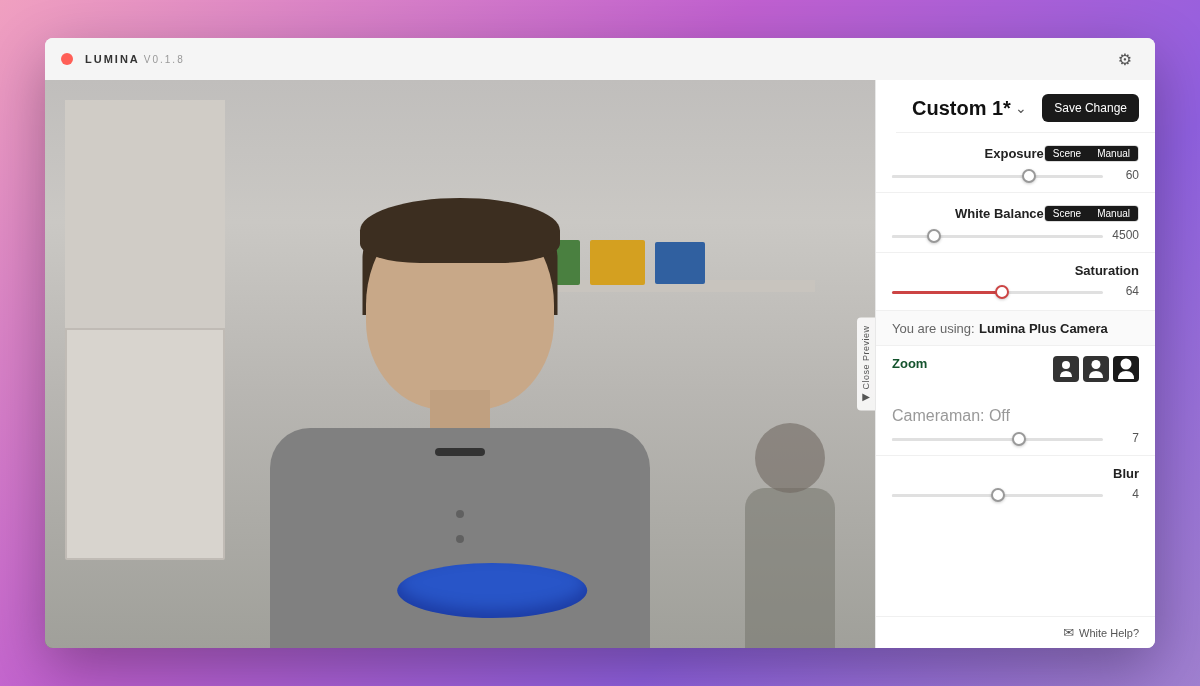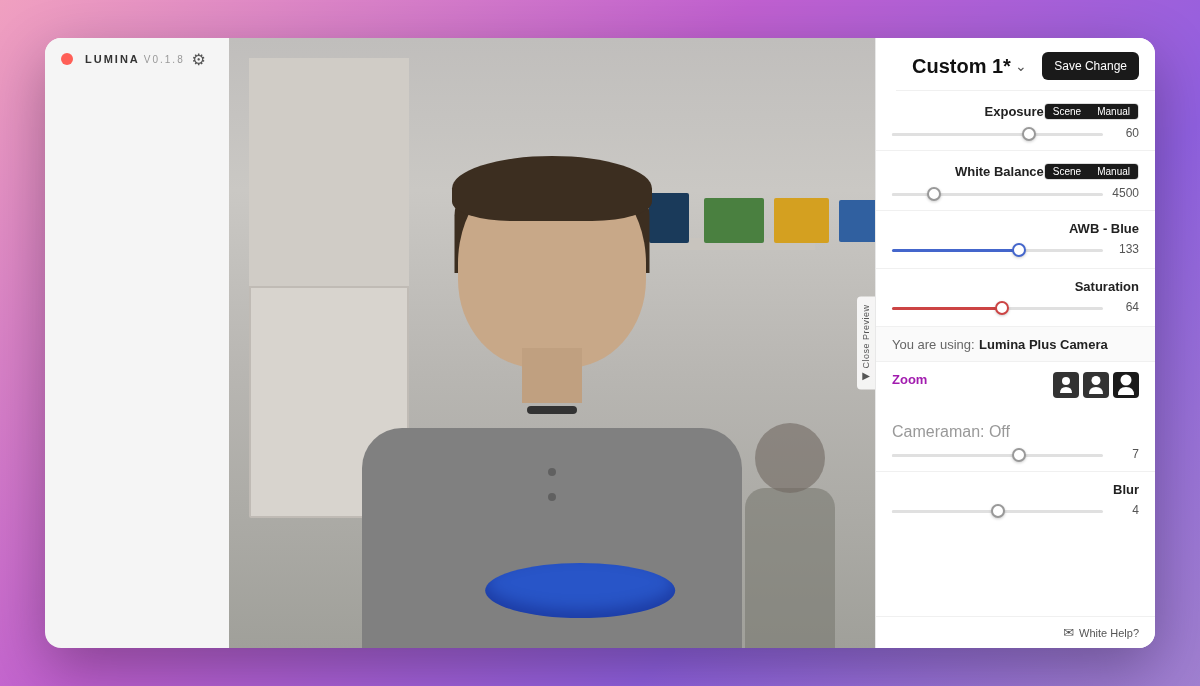--- a/index.html
+++ b/index.html
@@ -10,23 +10,24 @@
       display: flex;
       align-items: center;
       justify-content: center;
       font-family: -apple-system, BlinkMacSystemFont, 'Segoe UI', sans-serif;
       overflow: hidden;
     }
     .app-window {
       width: 1110px;
       height: 610px;
       background: #f5f5f5;
-      border-radius: 16px;
+      border-radius: 8px;
       box-shadow: 0 20px 60px rgba(0,0,0,0.3);
       display: flex;
+      flex-direction: column;
       overflow: hidden;
     }
     .title-bar {
       height: 42px;
       background: #f5f5f5;
       display: flex;
       align-items: center;
       padding: 0 16px;
       flex-shrink: 0;
     }
@@ -260,21 +261,21 @@
       padding: 10px 16px 8px;
       border-bottom: 1px solid #f0f0f0;
     }
     .zoom-header {
       display: flex;
       align-items: flex-start;
       justify-content: space-between;
       margin-bottom: 6px;
     }
     .zoom-label-group { display: flex; flex-direction: column; }
-    .zoom-label { font-size: 13px; font-weight: 600; color: #a21caf; }
+    .zoom-label { font-size: 13px; font-weight: 600; color: #14532d; }
     .zoom-sublabel { font-size: 16px; color: #999; margin-top: 36px; }
     .person-icons {
       display: flex;
       gap: 4px;
       align-items: center;
     }
     .person-icon {
       width: 26px;
       height: 26px;
       background: #333;
@@ -408,34 +409,20 @@
             <div class="slider-track">
               <div class="slider-fill" style="width:20%;background:#e0e0e0;"></div>
               <div class="slider-thumb" style="left:20%;"></div>
             </div>
           </div>
           <span class="slider-value">4500</span>
         </div>
       </div>
 
 
-      <div class="awb-section">
-        <div class="section-header">
-          <span class="section-label">AWB - Blue</span>
-        </div>
-        <div class="slider-row">
-          <div class="slider-container">
-            <div class="slider-track">
-              <div class="slider-fill" style="width:60%;background:#4466cc;"></div>
-              <div class="slider-thumb" style="left:60%;border-color:#4466cc;"></div>
-            </div>
-          </div>
-          <span class="slider-value">133</span>
-        </div>
-      </div>
 
       <div class="awb-section">
         <div class="section-header">
           <span class="section-label">Saturation</span>
         </div>
         <div class="slider-row">
           <div class="slider-container">
             <div class="slider-track">
               <div class="slider-fill" style="width:52%;background:#cc4444;"></div>
               <div class="slider-thumb" style="left:52%;border-color:#cc4444;"></div>

